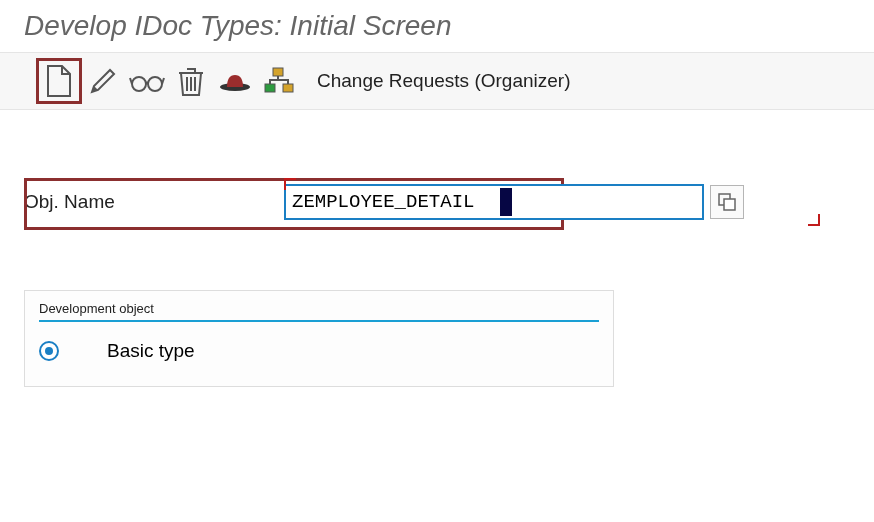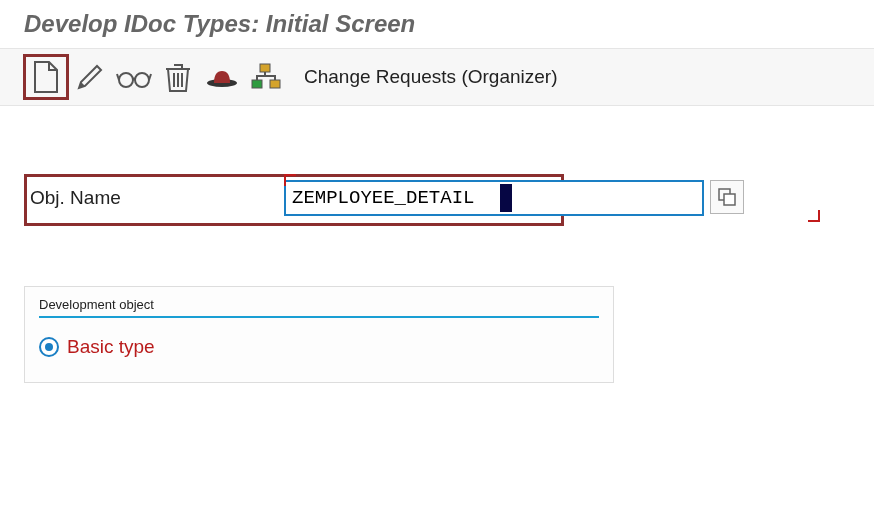--- a/index.html
+++ b/index.html
@@ -4,30 +4,30 @@
 <style>
   * { box-sizing: border-box; margin: 0; padding: 0; }
   body {
     font-family: Arial, Helvetica, sans-serif;
     background: #ffffff;
     width: 874px;
     height: 522px;
     overflow: hidden;
   }
   .title {
-    font-size: 24px;
-    font-weight: bold;
+    font-size: 28px;
+    font-weight: normal;
     font-style: italic;
     color: #666666;
     padding: 10px 24px 10px 24px;
   }
   .toolbar {
     display: flex;
     align-items: center;
-    padding: 6px 24px 6px 24px;
+    padding: 6px 24px 6px 37px;
     background: #f7f7f7;
     border-top: 1px solid #e5e5e5;
     border-bottom: 1px solid #e5e5e5;
   }
   .tb-btn {
     display: inline-flex;
     align-items: center;
     justify-content: center;
     width: 44px;
     height: 44px;
@@ -59,25 +59,25 @@
     top: -6px;
     width: 540px;
     height: 52px;
     border: 3px solid #8b2f2f;
     pointer-events: none;
   }
   .field-label {
     width: 260px;
     font-size: 19px;
     color: #222;
-    padding-left: 6px;
   }
   .input-wrap {
     position: relative;
     display: flex;
+    align-items: center;
   }
   .text-input {
     width: 420px;
     height: 36px;
     border: 2px solid #1a7fc4;
     font-family: 'Courier New', monospace;
     font-size: 19px;
     padding: 4px 6px;
     color: #000;
     background: #ffffff;
@@ -144,21 +144,22 @@
   }
   .radio.checked { border-color: #1a7fc4; }
   .radio .dot {
     width: 8px;
     height: 8px;
     border-radius: 50%;
     background: #1a7fc4;
   }
   .radio-label {
     font-size: 19px;
-    color: #b91c1c;
+    color: #000000;
+    margin-left: 40px;
   }
 </style>
 </head>
 <body>
 
 <div class="title">Develop IDoc Types: Initial Screen</div>
 
 <div class="toolbar">
   <div class="tb-btn tb-highlight">
     <svg width="30" height="34" viewBox="0 0 30 34">

